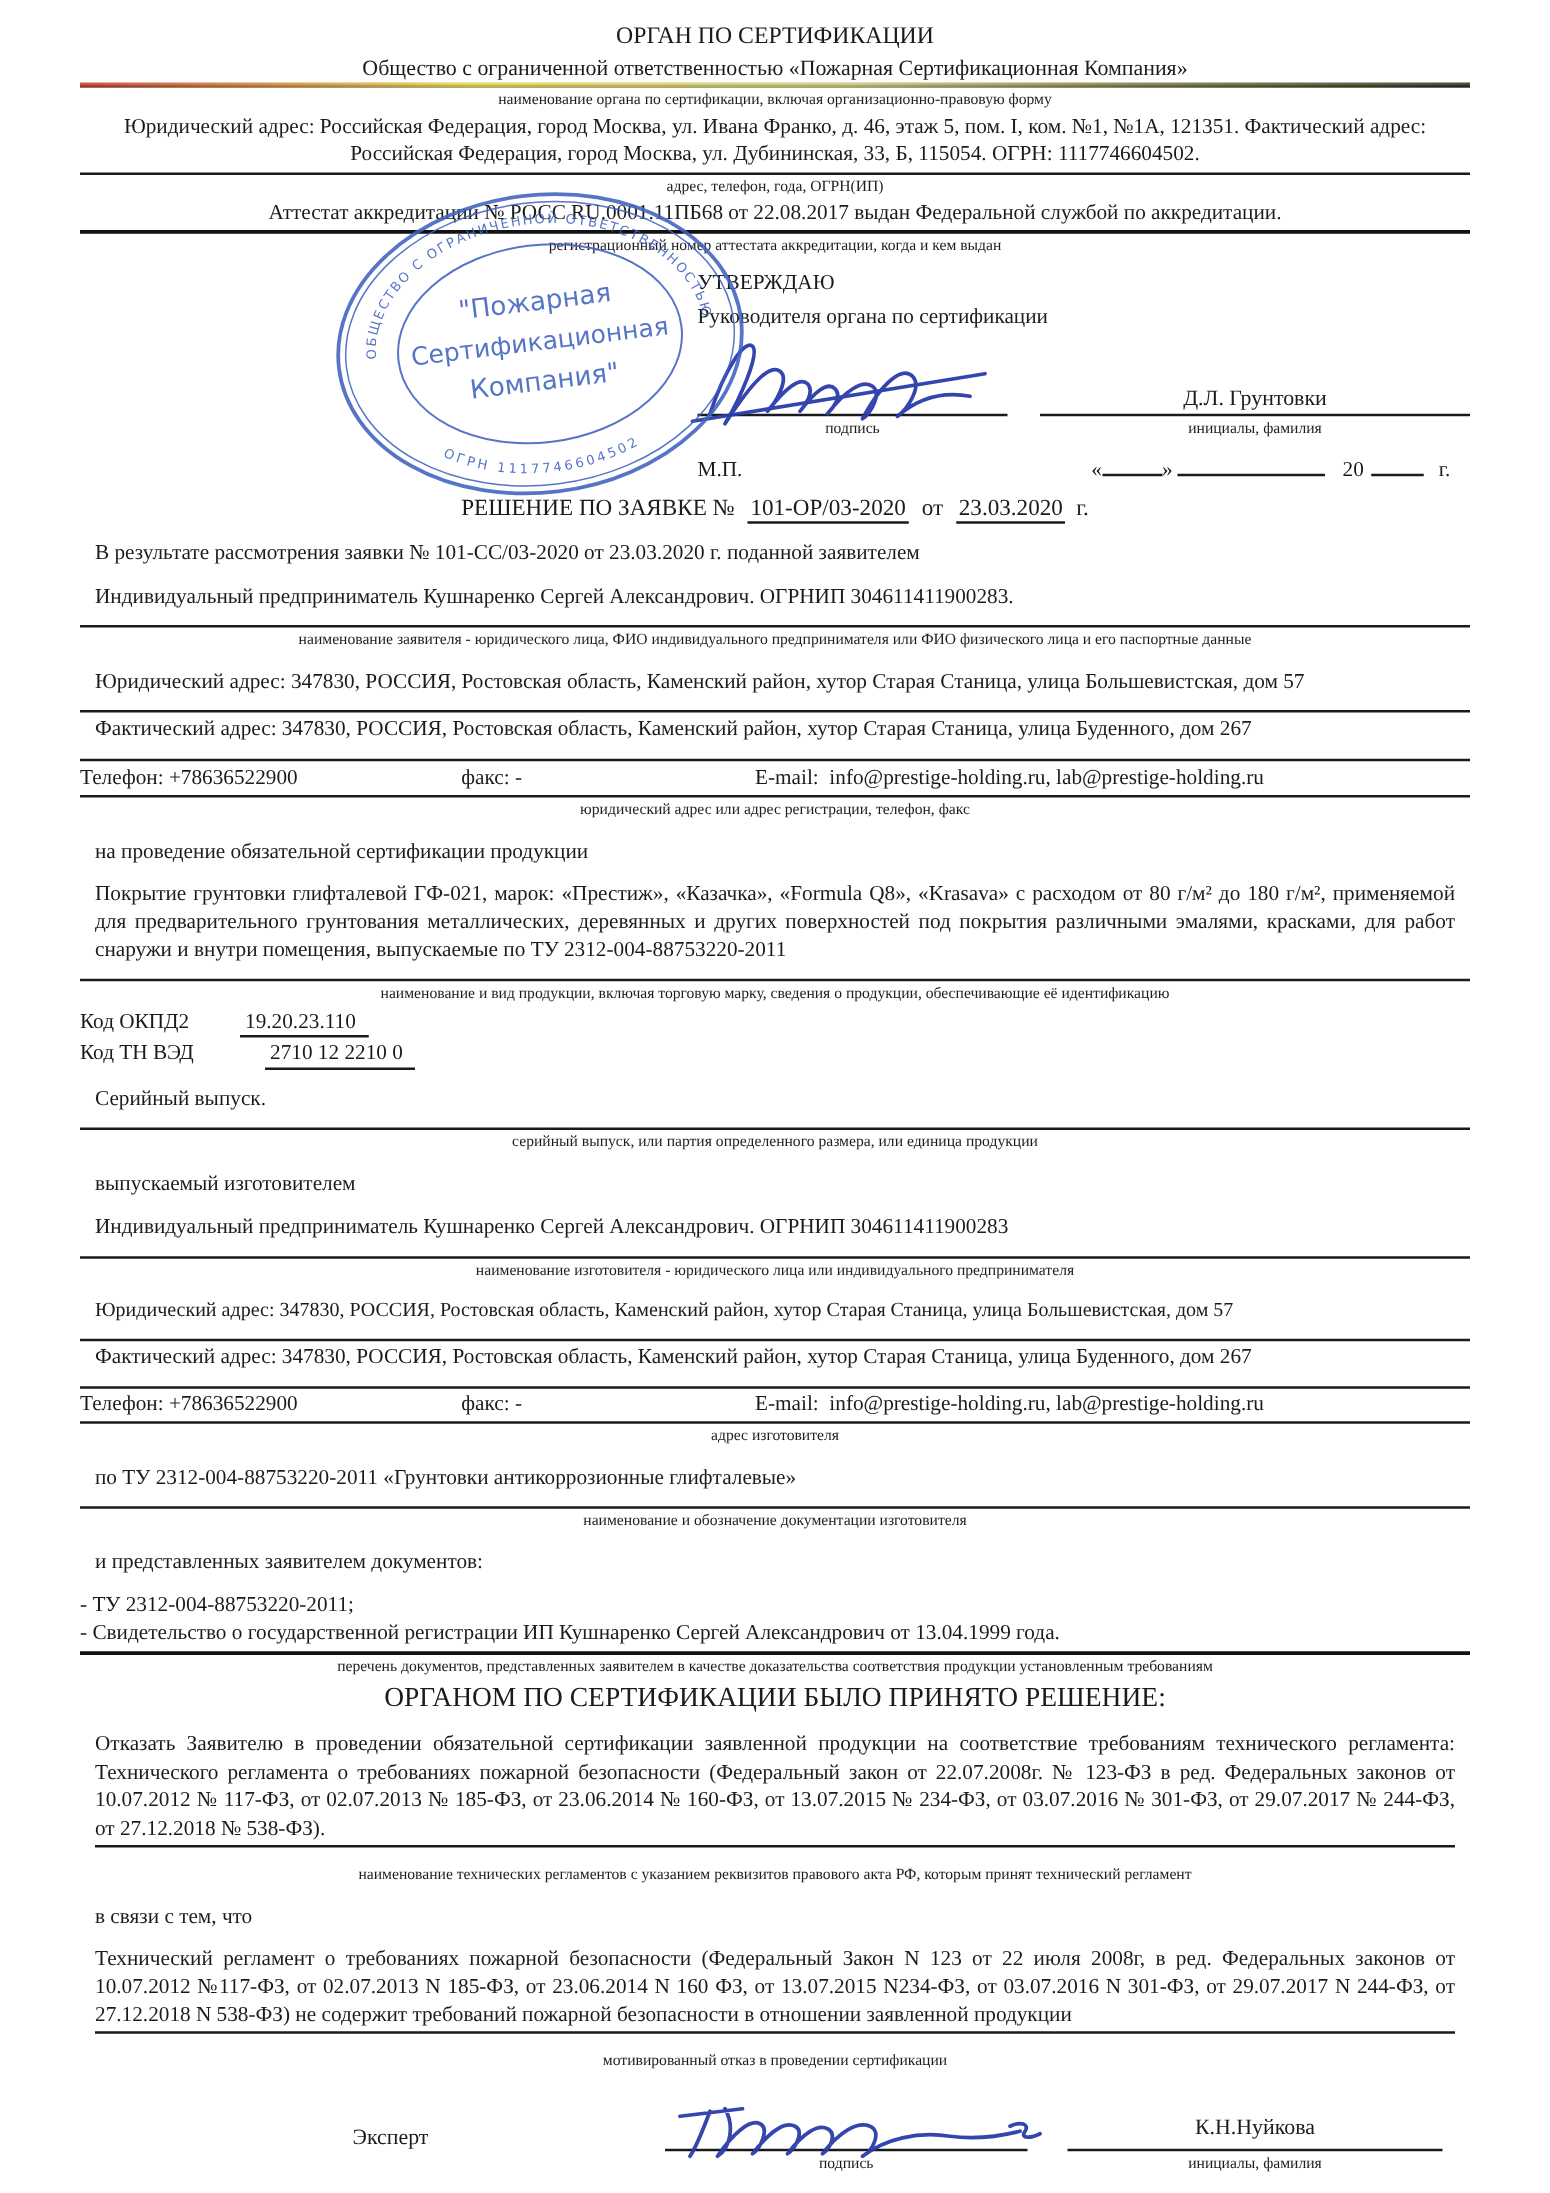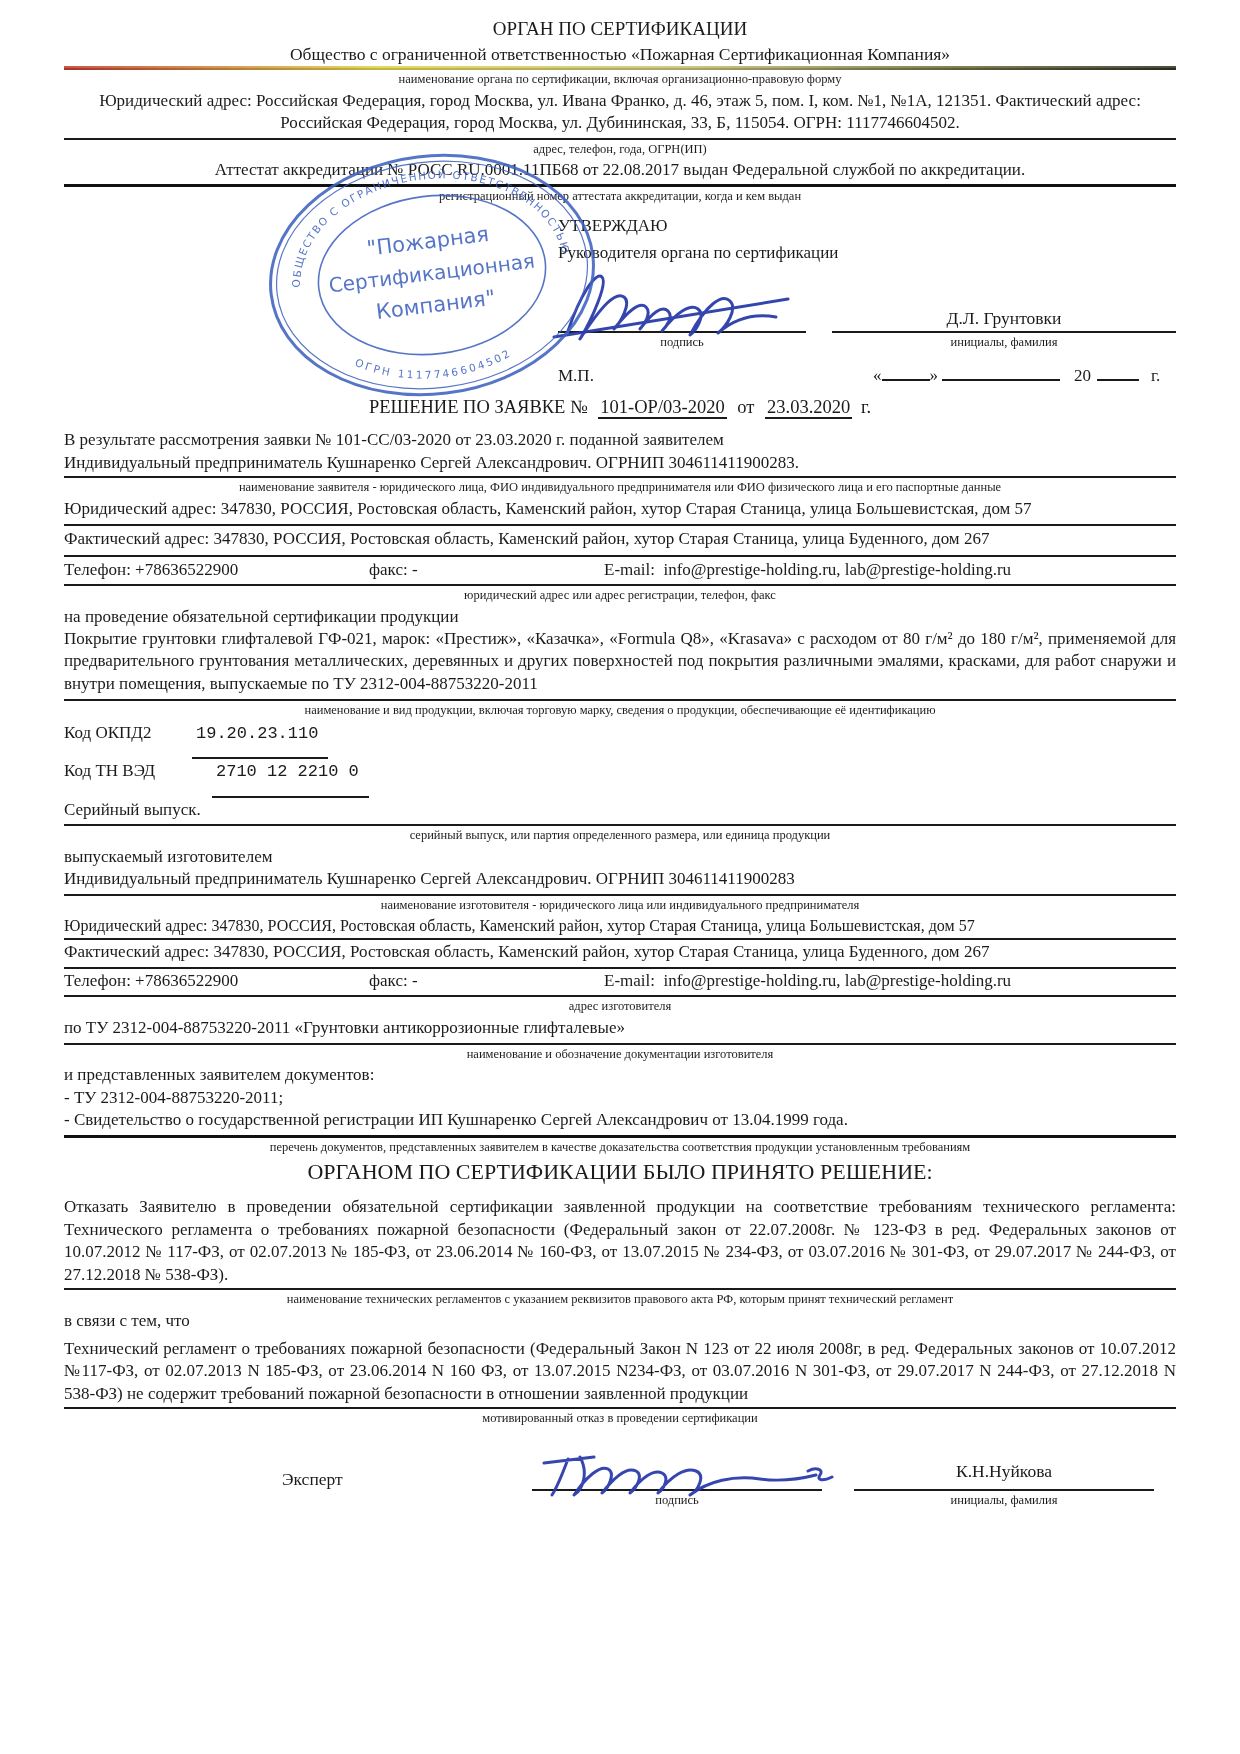--- a/index.html
+++ b/index.html
@@ -27,40 +27,40 @@
     margin-bottom:-2px;
     opacity:.85;
   }
   .row{display:flex;align-items:baseline;}
   .phone-c1{width:305px;}
   .phone-c2{width:175px;}
   .phone-c3{flex:1;padding-left:60px;}
   .code-row{display:flex;align-items:baseline;margin:1px 0;}
   .code-lab1{width:128px;}
   .code-lab2{width:148px;}
-  .u-val{border-bottom:2px solid #1a1a1a;padding:0 10px 12px 4px;font-family:Liberation Mono, monospace;}
+  .u-val{border-bottom:2px solid #1a1a1a;padding:0 10px 0 4px;}
   .blank{display:inline-block;border-bottom:2px solid #1a1a1a;height:15px;vertical-align:baseline;}
   
   .approval{position:relative;margin-left:494px;width:618px;margin-top:8px;height:172px;}
   .appr-line{margin:0;}
   .sig-cols{display:flex;gap:26px;margin-top:30px;}
   .sig-col{width:248px;position:relative;border-bottom:2px solid #1a1a1a;height:36px;}
   .name-col{flex:1;position:relative;border-bottom:2px solid #1a1a1a;height:36px;display:flex;align-items:flex-end;justify-content:center;}
   .sig-caps{display:flex;gap:26px;}
   .sig-caps .cap1{width:248px;}
   .sig-caps .cap2{flex:1;}
   .sig-svg{position:absolute;left:-8px;bottom:-16px;overflow:visible;}
   .mp-row{display:flex;align-items:baseline;margin-top:12px;}
   .mp-label{width:90px;}
   .mp-sp{width:225px;}
   .decision-title{margin-top:8px;font-size:18.5px;}
   .decision-title .useg{border-bottom:2px solid #1a1a1a;padding:0 2px;}
   .stamp{position:absolute;left:258px;top:146px;opacity:.88;pointer-events:none;}
   .sect{margin-top:2px;}
-  .para{margin:0;}
+  .para{margin:12px;}
   .doc-line{margin:0;}
   .heading2{font-size:22px;margin-top:0;margin-bottom:10px;}
   .final-underline{border-bottom:2px solid #1a1a1a;padding-bottom:2px;}
   
   .expert-row{display:flex;align-items:flex-end;margin-top:26px;}
   .expert-label{width:160px;margin-left:218px;font-size:17.5px;}
   .exp-sig-col{width:290px;position:relative;border-bottom:2px solid #1a1a1a;height:34px;margin-left:90px;}
   .exp-name-col{width:300px;position:relative;border-bottom:2px solid #1a1a1a;height:34px;margin-left:32px;display:flex;align-items:flex-end;justify-content:center;}
   .expert-caps{display:flex;}
   .expert-caps .ec1{width:290px;margin-left:468px;}

